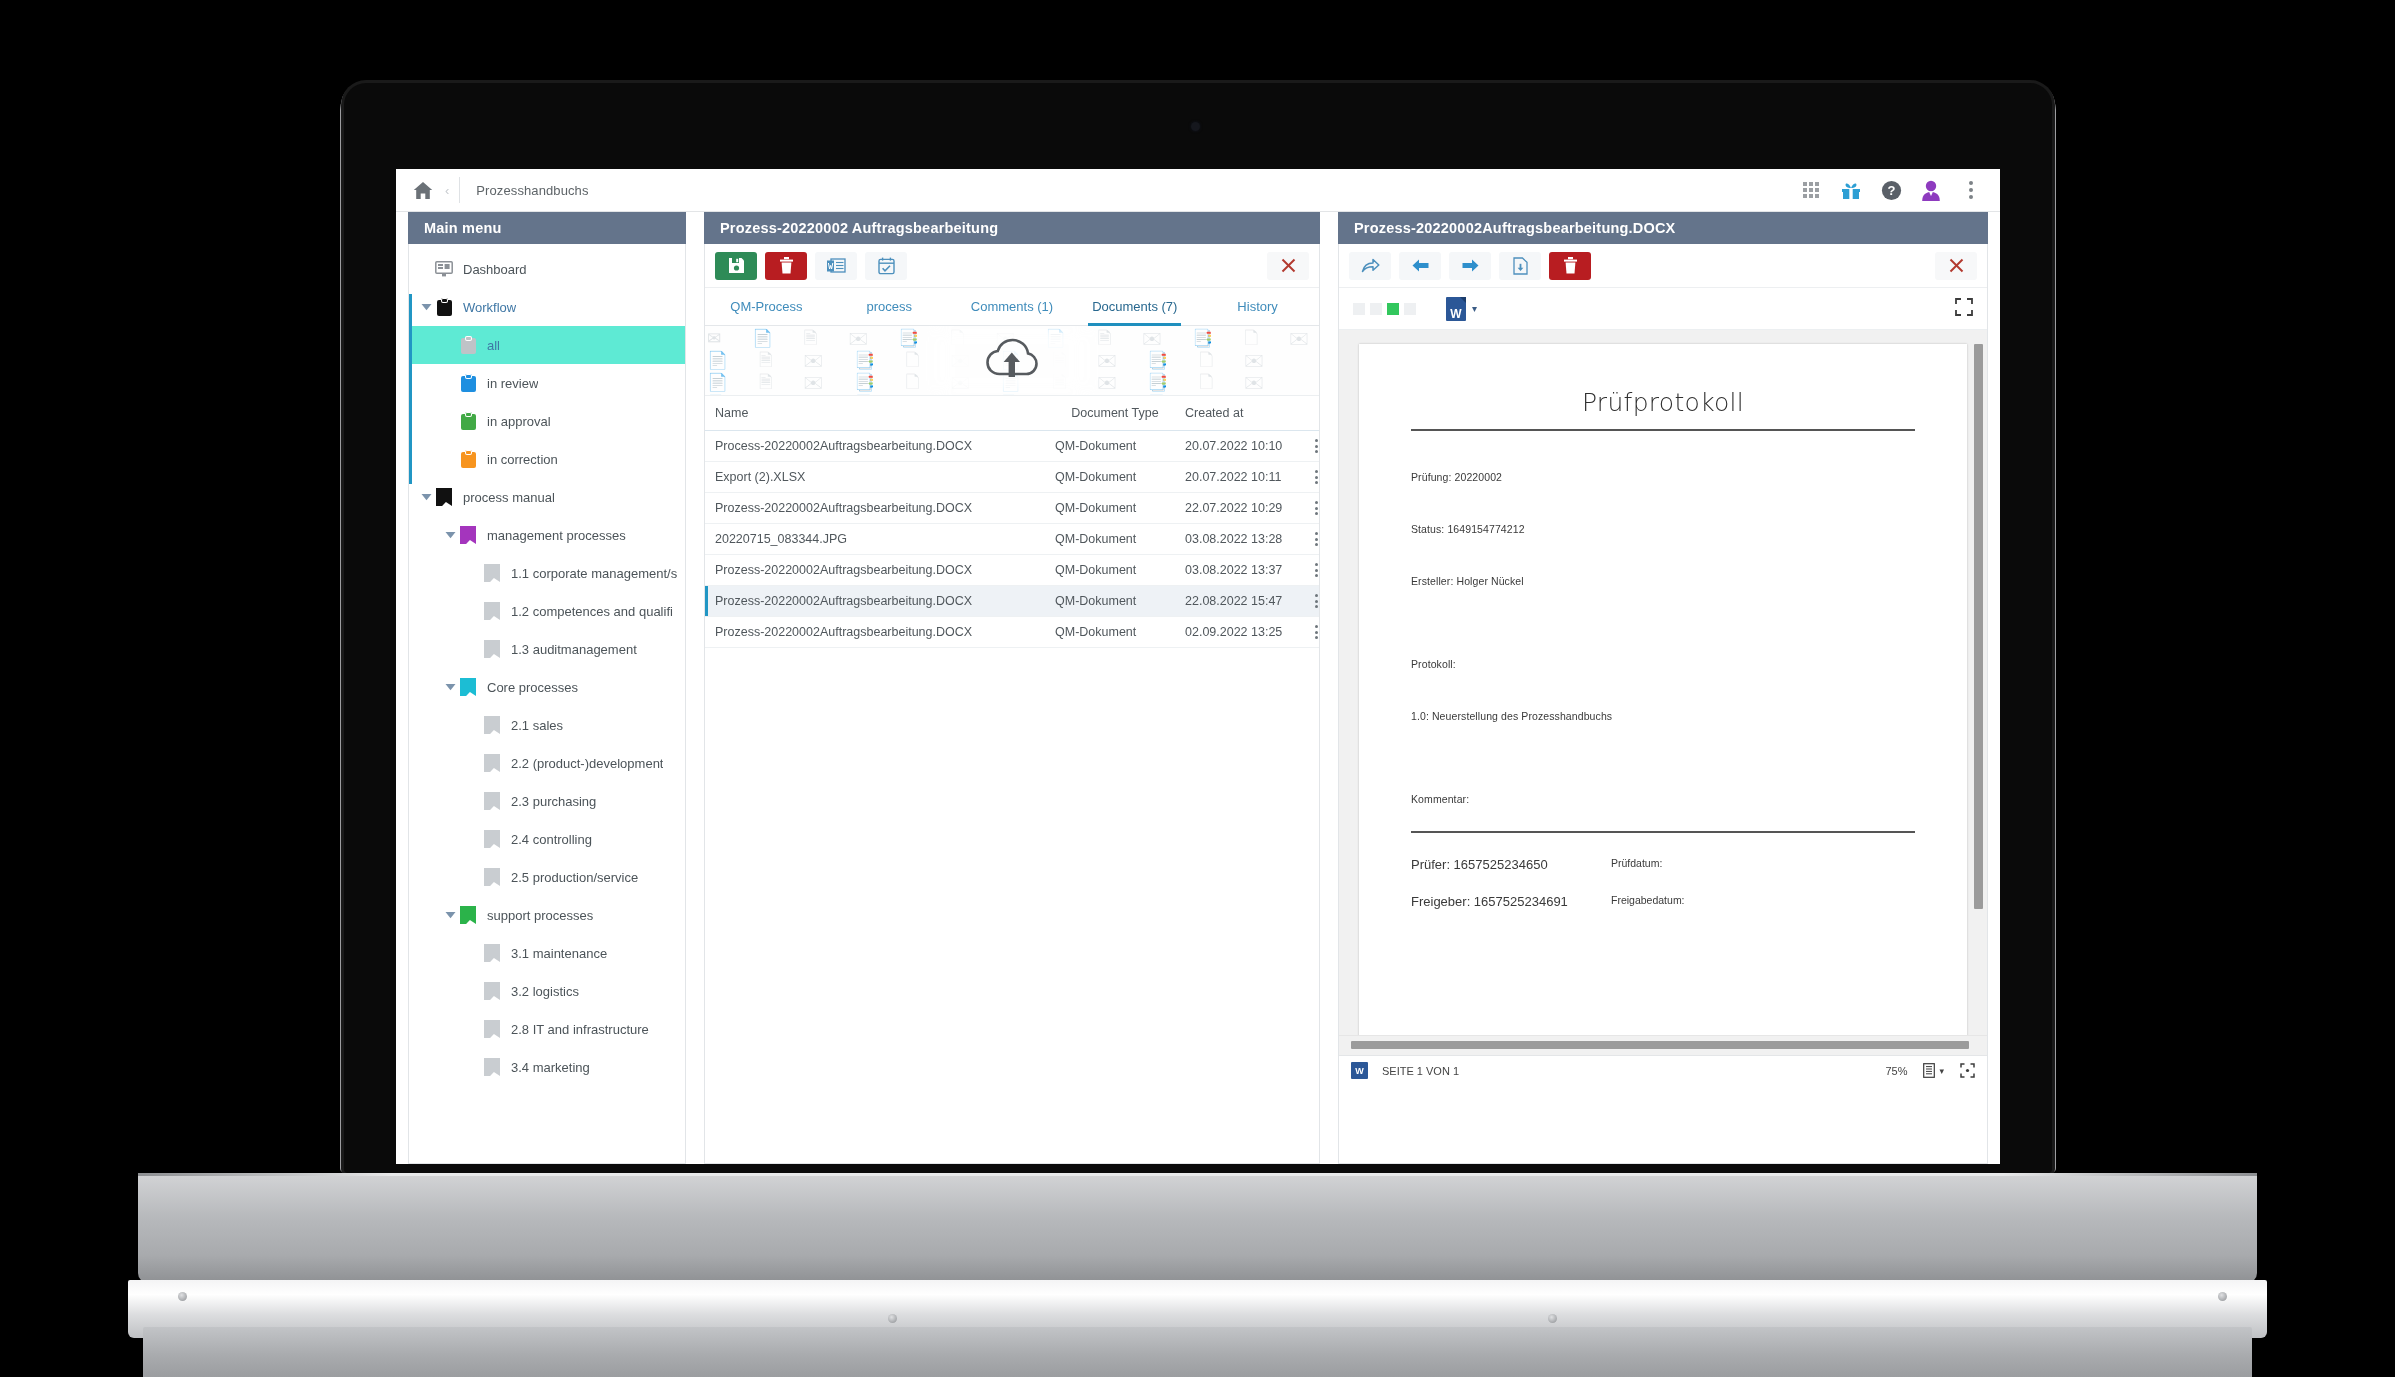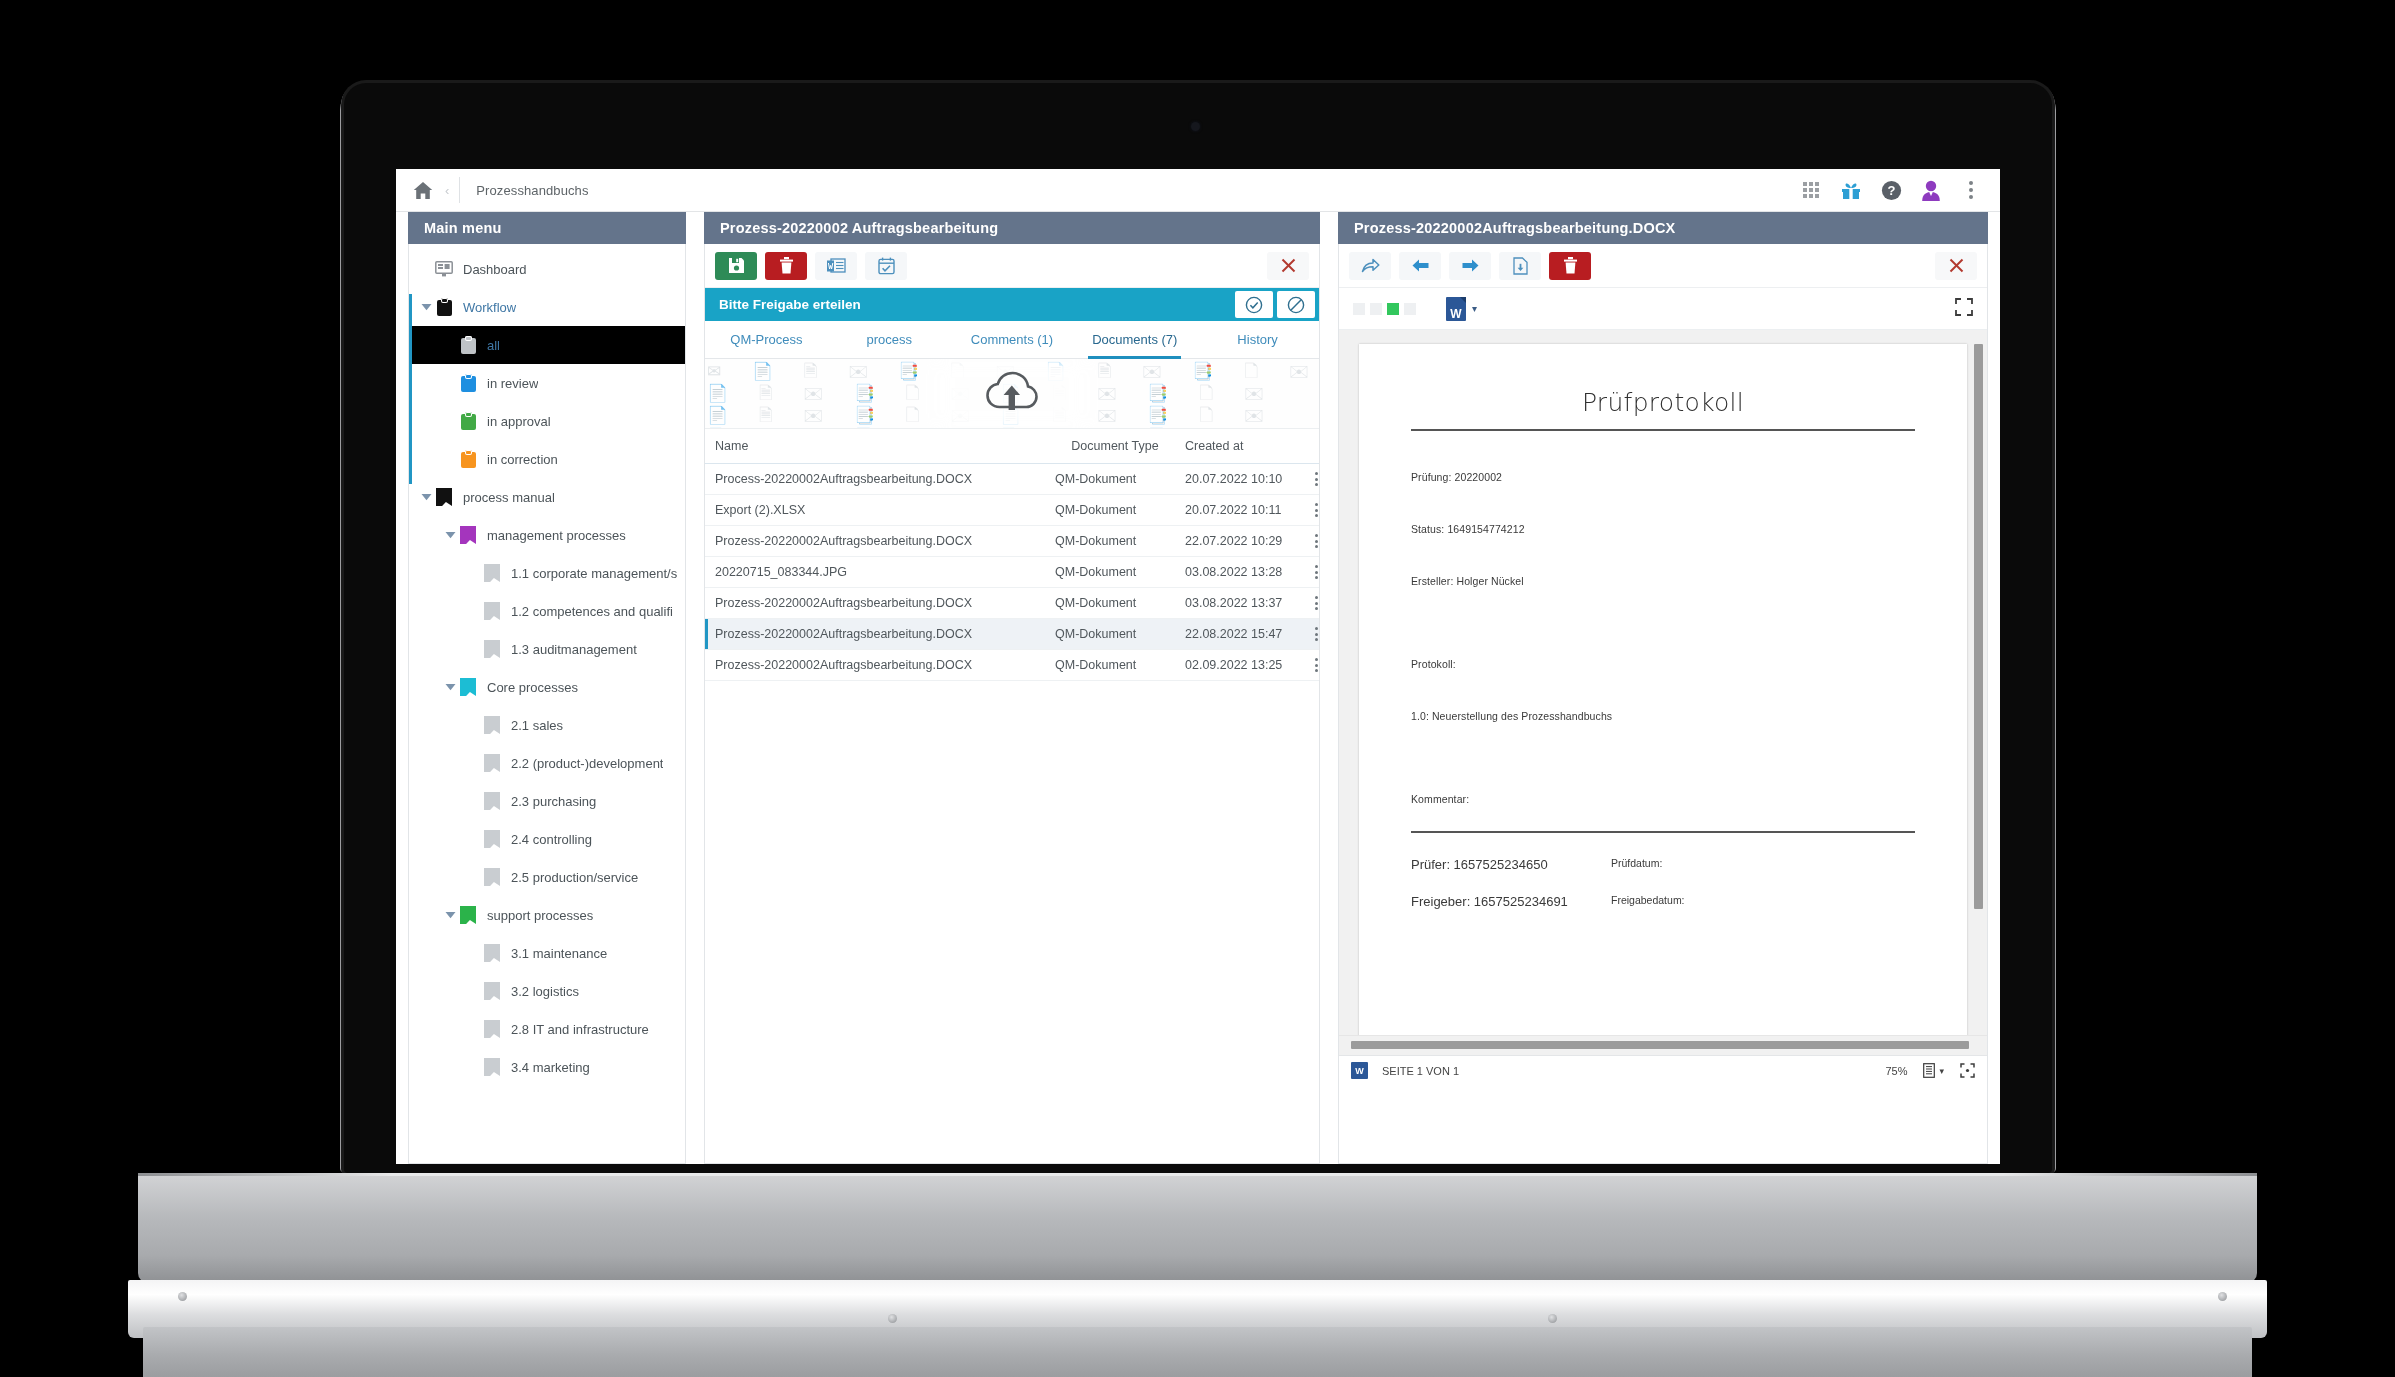--- a/index.html
+++ b/index.html
@@ -158,21 +158,21 @@
   #sidebar-body { padding-top: 6px; position: relative; }
   .tree-item {
     display: flex; align-items: center;
     height: 38px;
     font-size: 13px;
     color: #4c5459;
     cursor: pointer;
     position: relative;
     white-space: nowrap;
   }
-  .tree-item.selected { background: #000000; }
+  .tree-item.selected { background: #5eead4; }
   .tree-item.selected::before {
     content:""; position:absolute; left:0; top:0; bottom:0; width:3px; background:#2196c4;
   }
   .tree-item.group-link { color: #3f77a5; }
   .tree-item .caret {
     width: 14px; height: 14px; margin-right: 2px;
     display: flex; align-items: center; justify-content: center;
     flex: none;
   }
   .tree-item .caret svg { display:block; }
@@ -670,37 +670,20 @@
               </svg>
             </div>
             <div class="tb-btn plainx">
               <svg width="15" height="15" viewBox="0 0 15 15">
                 <line x1="1.5" y1="1.5" x2="13.5" y2="13.5" stroke="#b3392f" stroke-width="2"></line>
                 <line x1="13.5" y1="1.5" x2="1.5" y2="13.5" stroke="#b3392f" stroke-width="2"></line>
               </svg>
             </div>
           </div>
 
-          <div id="approval-bar">
-            <span>Bitte Freigabe erteilen</span>
-            <div class="appr-actions">
-              <div class="appr-btn">
-                <svg width="18" height="18" viewBox="0 0 18 18">
-                  <circle cx="9" cy="9" r="7.6" fill="none" stroke="#2f6f8f" stroke-width="1.4"></circle>
-                  <path d="M5.4 9.2 l2.5 2.6 l4.8 -5.2" fill="none" stroke="#2f6f8f" stroke-width="1.5"></path>
-                </svg>
-              </div>
-              <div class="appr-btn">
-                <svg width="18" height="18" viewBox="0 0 18 18">
-                  <circle cx="9" cy="9" r="7.6" fill="none" stroke="#2f6f8f" stroke-width="1.4"></circle>
-                  <line x1="3.8" y1="14.2" x2="14.2" y2="3.8" stroke="#2f6f8f" stroke-width="1.5"></line>
-                </svg>
-              </div>
-            </div>
-          </div>
 
           <div id="tabs-row">
               <div class="tab">QM-Process</div>
               <div class="tab">process</div>
               <div class="tab">Comments (1)</div>
               <div class="tab active">Documents (7)</div>
               <div class="tab">History</div>
             </div>
 
           <div id="dropzone">

